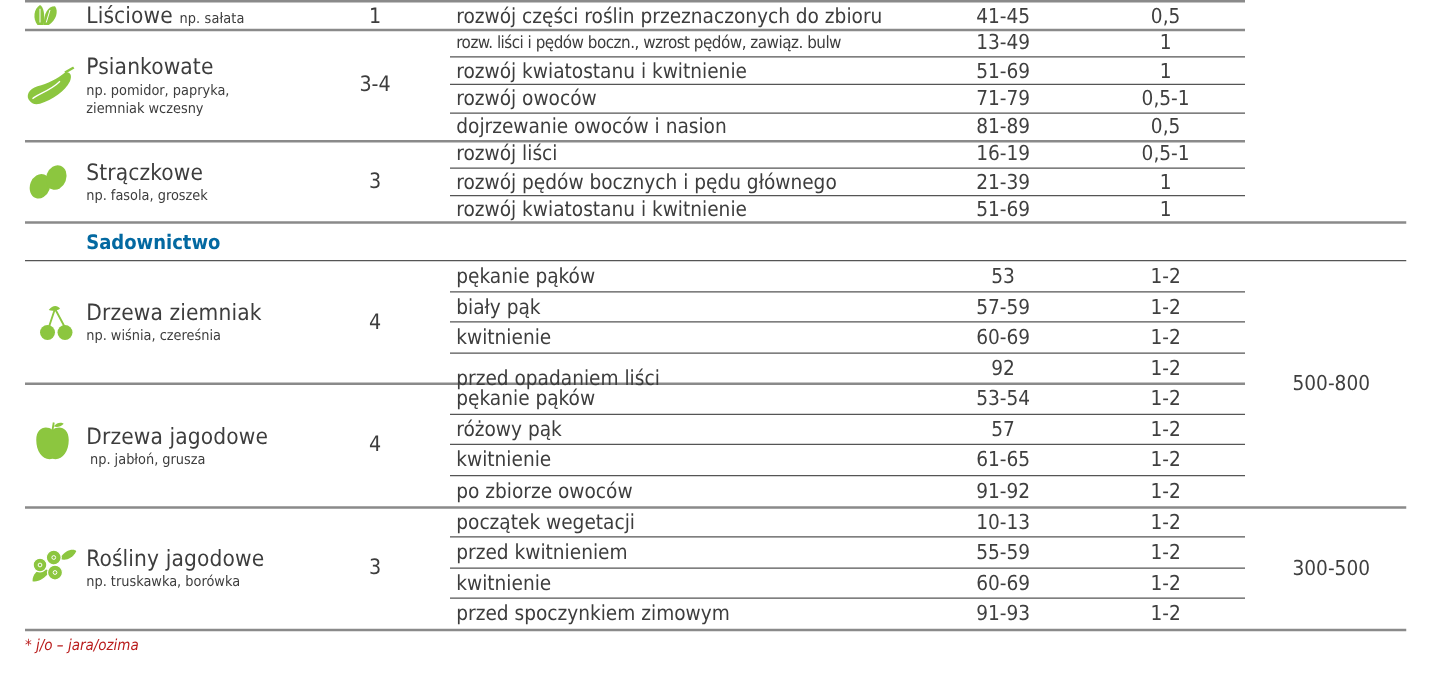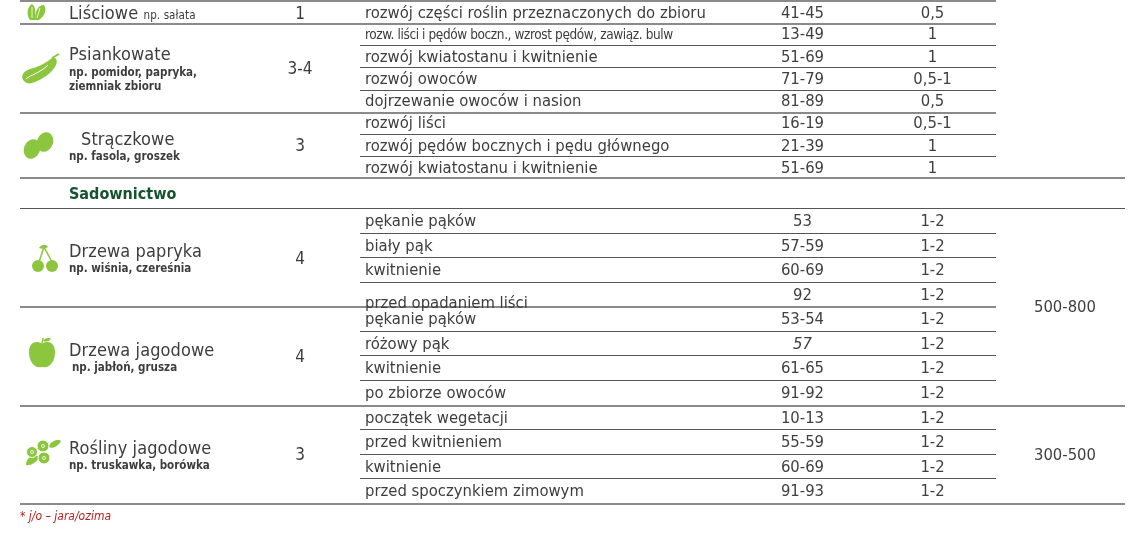--- a/index.html
+++ b/index.html
@@ -1,29 +1,29 @@
 <!DOCTYPE html>
 <html><head>
 <meta charset="utf-8">
 <style>
   html, body { margin:0; padding:0; background:#ffffff; }
   body { width:1147px; height:546px; position:relative; overflow:hidden;
          font-family:"DejaVu Sans Condensed","DejaVu Sans", sans-serif; color:#3f3f3f; }
   .hline { position:absolute; height:2px; background:#8a8a8a; }
   .hline.thin { height:1px; background:#555; }
   .cat-name { position:absolute; font-size:18px; color:#3d3d3d; white-space:nowrap; letter-spacing:0.1px; }
-  .cat-sub { position:absolute; font-size:11.5px; color:#3d3d3d; white-space:nowrap; line-height:15px;font-weight:bold; }
+  .cat-sub { position:absolute; font-size:11.5px; color:#3d3d3d; white-space:nowrap; line-height:15px; }
   .cat-sub-inline { font-size:11.5px; }
   .num { position:absolute; font-size:17px; color:#3d3d3d; text-align:center; width:60px; }
   .stage { position:absolute; left:365px; font-size:16.5px; color:#3d3d3d; white-space:nowrap; line-height:24px; }
   .stage.narrow { font-size:13.5px; letter-spacing:-0.4px; }
   .bbch { position:absolute; left:760px; width:85px; text-align:center; font-size:16.5px; line-height:24px; }
   .dose { position:absolute; left:890px; width:85px; text-align:center; font-size:16.5px; line-height:24px; }
   .water { position:absolute; left:1010px; width:110px; text-align:center; font-size:16.5px; }
-  .section { position:absolute; font-weight:bold; font-size:16px; color:#14532d; }
+  .section { position:absolute; font-weight:bold; font-size:16px; color:#0369a1; }
   .footnote { position:absolute; left:20px; top:509px; font-size:12px; font-style:italic; color:#b91c1c; }
   .icon { position:absolute; }
 </style>
 </head>
 <body>
 
 <div class="hline" style="left:20px; top:0px; width:976px;"></div>
 <div class="hline" style="left:20px; top:23px; width:976px;"></div>
 
 <div class="hline thin" style="left:360px; top:45px; width:636px;"></div>
@@ -65,21 +65,21 @@
 <div class="bbch" style="top:1px;">41-45</div>
 <div class="dose" style="top:1px;">0,5</div>
 
 <svg class="icon" style="left:20px; top:53px;" width="42" height="32" viewBox="0 0 42 32">
   <path d="M4 28 C0 24 3 18 10 16 C18 14 26 10 32 5 C36 4 38 7 36 12 C32 20 22 27 12 30 C8 31 6 30 4 28 Z" fill="#8cc63f"></path>
   <path d="M32 5 L39 1" stroke="#8cc63f" stroke-width="2"></path>
   <path d="M6 26 C10 22 20 20 28 12" stroke="#ffffff" stroke-width="1" fill="none"></path>
 </svg>
 <div class="cat-name" style="left:69px; top:43px;">Psiankowate</div>
 <div class="cat-sub" style="left:69px; top:65px;">np. pomidor, papryka,</div>
-<div class="cat-sub" style="left:69px; top:79px;">ziemniak zbioru</div>
+<div class="cat-sub" style="left:69px; top:79px;">ziemniak wczesny</div>
 <div class="num" style="left:270px; top:58px;">3-4</div>
 
 <div class="stage narrow" style="top:22px;">rozw. liści i pędów boczn., wzrost pędów, zawiąz. bulw</div>
 <div class="bbch" style="top:22px;">13-49</div>
 <div class="dose" style="top:22px;">1</div>
 
 <div class="stage" style="top:45px;">rozwój kwiatostanu i kwitnienie</div>
 <div class="bbch" style="top:45px;">51-69</div>
 <div class="dose" style="top:45px;">1</div>
 
@@ -88,21 +88,21 @@
 <div class="dose" style="top:67px;">0,5-1</div>
 
 <div class="stage" style="top:89px;">dojrzewanie owoców i nasion</div>
 <div class="bbch" style="top:89px;">81-89</div>
 <div class="dose" style="top:89px;">0,5</div>
 
 <svg class="icon" style="left:22px; top:130px;" width="34" height="30" viewBox="0 0 34 30">
   <ellipse cx="10" cy="19" rx="8" ry="10" transform="rotate(20 10 19)" fill="#8cc63f"></ellipse>
   <ellipse cx="23" cy="12" rx="8" ry="10" transform="rotate(20 23 12)" fill="#8cc63f"></ellipse>
 </svg>
-<div class="cat-name" style="left:69px; top:128px;margin-left:12px;">Strączkowe</div>
+<div class="cat-name" style="left:69px; top:128px;">Strączkowe</div>
 <div class="cat-sub" style="left:69px; top:149px;">np. fasola, groszek</div>
 <div class="num" style="left:270px; top:135px;">3</div>
 
 <div class="stage" style="top:111px;">rozwój liści</div>
 <div class="bbch" style="top:111px;">16-19</div>
 <div class="dose" style="top:111px;">0,5-1</div>
 
 <div class="stage" style="top:134px;">rozwój pędów bocznych i pędu głównego</div>
 <div class="bbch" style="top:134px;">21-39</div>
 <div class="dose" style="top:134px;">1</div>
@@ -112,21 +112,21 @@
 <div class="dose" style="top:156px;">1</div>
 
 <div class="section" style="left:69px; top:184px;">Sadownictwo</div>
 
 <svg class="icon" style="left:30px; top:242px;" width="32" height="32" viewBox="0 0 32 32">
   <path d="M9 6 C12 2 16 2 18 5 C15 7 11 7 9 6 Z" fill="#8cc63f"></path>
   <path d="M14 5 L9 20 M14 5 L22 20" stroke="#8cc63f" stroke-width="1.5" fill="none"></path>
   <circle cx="8" cy="24" r="6" fill="#8cc63f"></circle>
   <circle cx="22" cy="24" r="6" fill="#8cc63f"></circle>
 </svg>
-<div class="cat-name" style="left:69px; top:240px;">Drzewa papryka</div>
+<div class="cat-name" style="left:69px; top:240px;">Drzewa ziemniak</div>
 <div class="cat-sub" style="left:69px; top:261px;">np. wiśnia, czereśnia</div>
 <div class="num" style="left:270px; top:248px;">4</div>
 
 <div class="stage" style="top:209px;">pękanie pąków</div>
 <div class="bbch" style="top:209px;">53</div>
 <div class="dose" style="top:209px;">1-2</div>
 
 <div class="stage" style="top:234px;">biały pąk</div>
 <div class="bbch" style="top:234px;">57-59</div>
 <div class="dose" style="top:234px;">1-2</div>
@@ -148,21 +148,21 @@
 </svg>
 <div class="cat-name" style="left:69px; top:339px;">Drzewa jagodowe</div>
 <div class="cat-sub" style="left:72px; top:360px;">np. jabłoń, grusza</div>
 <div class="num" style="left:270px; top:346px;">4</div>
 
 <div class="stage" style="top:307px;">pękanie pąków</div>
 <div class="bbch" style="top:307px;">53-54</div>
 <div class="dose" style="top:307px;">1-2</div>
 
 <div class="stage" style="top:332px;">różowy pąk</div>
-<div class="bbch" style="top:332px;font-style:italic;">57</div>
+<div class="bbch" style="top:332px;">57</div>
 <div class="dose" style="top:332px;">1-2</div>
 
 <div class="stage" style="top:356px;">kwitnienie</div>
 <div class="bbch" style="top:356px;">61-65</div>
 <div class="dose" style="top:356px;">1-2</div>
 
 <div class="stage" style="top:381px;">po zbiorze owoców</div>
 <div class="bbch" style="top:381px;">91-92</div>
 <div class="dose" style="top:381px;">1-2</div>
 

